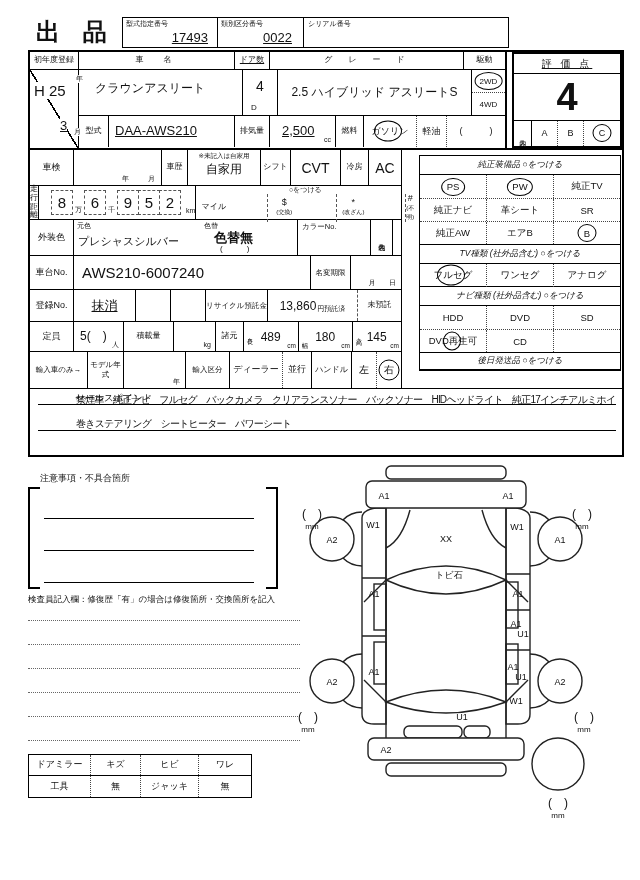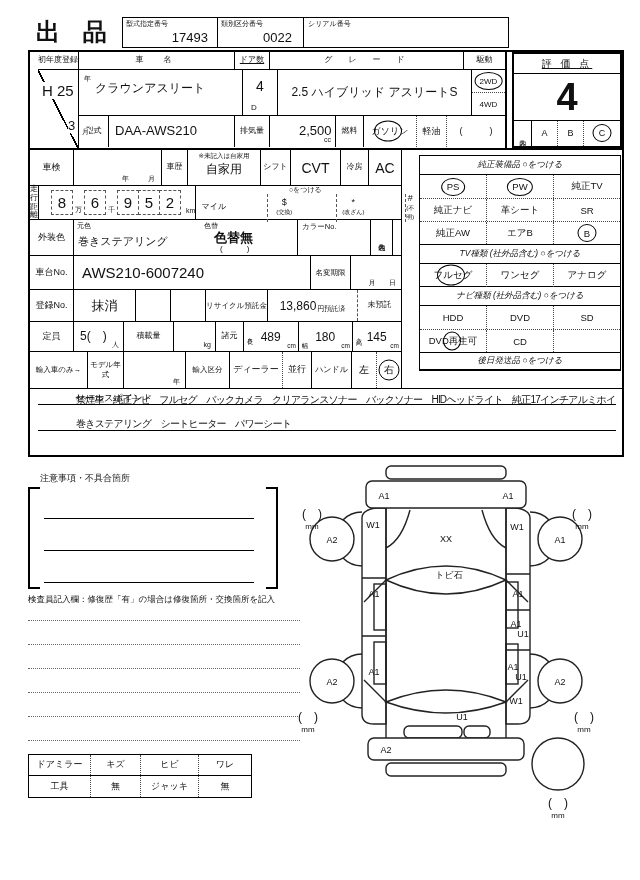--- a/index.html
+++ b/index.html
@@ -17,21 +17,21 @@
   .br { border-right: 1px solid #000; }
   .bb { border-bottom: 1px solid #000; }
   .bdotr { border-right: 1px dotted #444; }
   .bdotl { border-left: 1px dotted #444; }
   .bdashl { border-left: 1px dashed #555; }
   .lab7 { font-size: 7px; line-height: 1.1; }
   .lab8 { font-size: 8px; line-height: 1.1; }
   .lab9 { font-size: 9px; line-height: 1.1; }
   .v11 { font-size: 11px; }
   .v12 { font-size: 12px; }
-  .v13 { font-size: 13px; }
+  .v13 { font-size: 13px; text-decoration: underline; }
   .v14 { font-size: 14px; }
   .vert { writing-mode: vertical-rl; text-orientation: upright; letter-spacing: 0; }
   .ring { position: relative; display: inline-block; }
   .ring::after { content: ""; position: absolute; left: 50%; top: 50%;
     transform: translate(-50%,-50%); width: calc(100% + 9px); height: calc(100% + 5px);
     min-width: 17px; min-height: 16px; border: 1.5px solid #000; border-radius: 50%; }
   .rmid { position: relative; display: inline-block; }
   .rmid::after { content: ""; position: absolute; left: 45%; top: 50%;
     transform: translate(-50%,-50%); width: 26px; height: 19px;
     border: 1.5px solid #000; border-radius: 50%; }
@@ -74,21 +74,21 @@
     <span class="abs v13" style="right:12px;top:12px;">0022</span>
   </div>
   <div class="bx" style="left:303px;top:17px;width:206px;height:31px;">
     <span class="abs lab7" style="left:4px;top:2px;">シリアル番号</span>
   </div>
 
   <div class="abs" style="left:28px;top:50px;width:596px;height:407px;border:2px solid #000;background:#fff;">
 
     <div class="abs flex" style="left:0;top:0;width:477px;height:96px;border-right:2px solid #000;">
 
-      <div class="col br" style="width:49px;padding-left:8px;">
+      <div class="col br" style="width:49px;">
         <div class="cen bb lab8" style="height:18px;">初年度登録</div>
         <div class="diag" style="flex:1;position:relative;">
           <span class="abs" style="left:4px;top:12px;font-size:15px;background:#fff;">H 25</span>
           <span class="abs lab7" style="left:46px;top:5px;background:#fff;">年</span>
           <span class="abs v13" style="left:30px;top:48px;background:#fff;">3</span>
           <span class="abs lab7" style="left:44px;top:58px;background:#fff;">月</span>
         </div>
       </div>
 
       <div class="col" style="flex:1;">
@@ -110,21 +110,21 @@
               <span class="ring">2WD</span>
             </div>
             <div class="cen" style="flex:1;font-size:8px;">4WD</div>
           </div>
         </div>
         <div class="flex" style="height:31px;">
           <div class="cen br lab8" style="width:30px;">型式</div>
           <div class="br v13" style="width:126px;padding:7px 0 0 6px;">DAA-AWS210</div>
           <div class="cen br lab8" style="width:35px;">排気量</div>
           <div class="br" style="width:66px;position:relative;">
-            <span class="abs v13" style="left:29px;top:7px;">2,500</span>
+            <span class="abs v13" style="left:12px;top:7px;">2,500</span>
             <span class="abs lab7" style="right:4px;bottom:3px;">cc</span>
           </div>
           <div class="cen br lab8" style="width:28px;">燃料</div>
           <div class="cen lab9" style="width:52px;">
             <span class="rmid">ガソリン</span>
           </div>
           <div class="cen bdotl lab9" style="width:30px;">軽油</div>
           <div class="cen bdotl lab9" style="flex:1;">(　　　)</div>
         </div>
       </div>
@@ -195,21 +195,21 @@
               <span style="font-size:6px;">(不明)</span>
             </div>
           </div>
         </div>
       </div>
 
       <div class="flex bb" style="height:36px;">
         <div class="cen br lab9" style="width:44px;">外装色</div>
         <div class="br" style="width:224px;position:relative;">
           <span class="abs lab7" style="left:3px;top:2px;">元色</span>
-          <span class="abs v11" style="left:4px;top:14px;">巻きステアリング</span>
+          <span class="abs v11" style="left:4px;top:14px;">プレシャスシルバー</span>
           <span class="abs lab7" style="left:130px;top:2px;">色替</span>
           <span class="abs" style="left:140px;top:9px;font-size:13px;font-weight:600;">色替無</span>
           <span class="abs lab8" style="left:146px;bottom:1px;">(　　　)</span>
         </div>
         <div class="br" style="width:73px;position:relative;">
           <span class="abs" style="left:4px;top:2px;font-size:7.5px;">カラーNo.</span>
         </div>
         <div class="cen br" style="width:22px;">
           <span class="vert lab7">内装色</span>
         </div>

